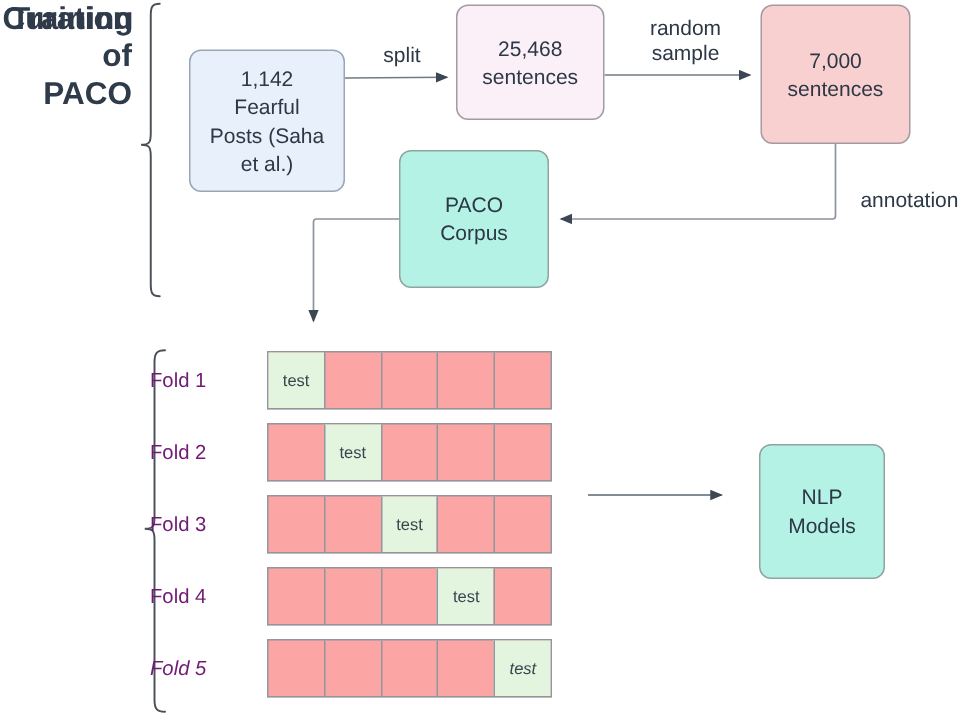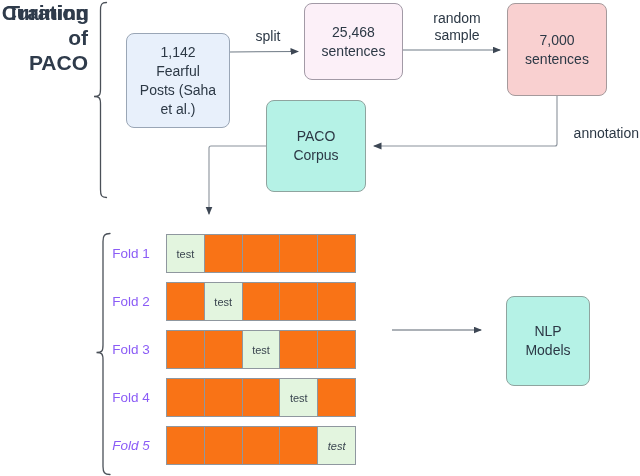--- a/index.html
+++ b/index.html
@@ -31,22 +31,22 @@
 
   .edge-label{
     position:absolute;font-size:14px;line-height:17px;color:#2c3845;text-align:center;
   }
   .edge-label span{display:block;}
   #label-split{left:240px;top:28px;width:56px;}
   #label-random{left:420px;top:10px;width:74px;}
   #label-annotation{right:1px;top:125px;width:80px;text-align:right;margin-left:18px;}
 
   .fold-row{position:absolute;left:100px;display:flex;align-items:center;height:39px;}
-  .fold-label{width:62px;text-align:center;padding-right:4px;font-size:13.5px;color:#8b5cf6;}
-  .fold-table{display:flex;width:190px;height:100%;border:1px solid #8f979f;box-sizing:border-box;background:#f97316;}
+  .fold-label{width:62px;text-align:left;padding-right:16px;font-size:13.5px;color:#701a75;}
+  .fold-table{display:flex;width:190px;height:100%;border:1px solid #8f979f;box-sizing:border-box;background:#fca5a5;}
   .fold-cell{flex:1;border-left:1px solid #8f979f;box-sizing:border-box;
     display:flex;align-items:center;justify-content:center;}
   .fold-cell:first-child{border-left:none;}
   .fold-cell.test{background:#e3f5df;font-size:11px;color:#3a454f;}
   #fold-row-1{top:234px;} #fold-row-2{top:282px;} #fold-row-3{top:330px;}
   #fold-row-4{top:378px;} #fold-row-5{top:426px;font-style:italic;}
 </style>
 </head>
 <body>
 

